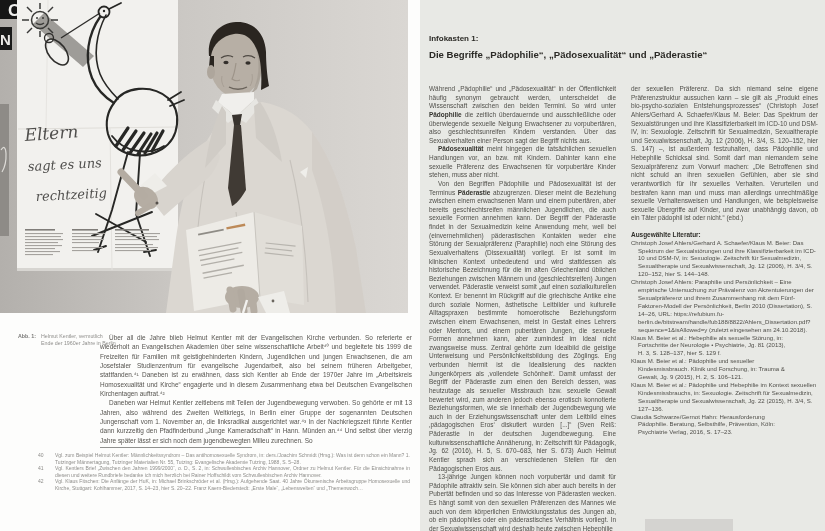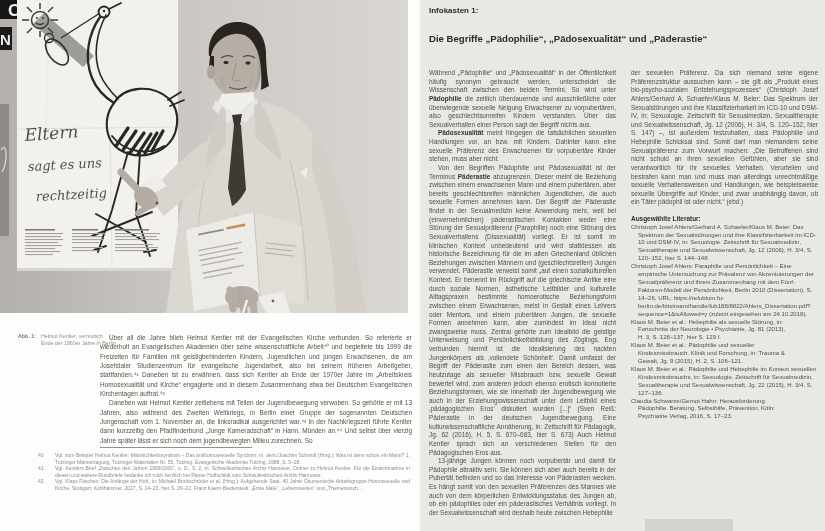--- a/index.html
+++ b/index.html
@@ -21,22 +21,22 @@
   .fn-rule{position:absolute;left:100px;top:447px;width:152px;height:1px;background:#90908e;}
   .footnotes{position:absolute;left:38px;top:452px;width:372px;
     font-size:5px;line-height:6.6px;color:#8e8d8a;}
   .fn{display:flex;}
   .fn-num{flex:0 0 17px;}
   .fn-text{flex:1;text-align:justify;}
   
   .infobox{position:absolute;left:420px;top:0;width:405px;height:531px;
     background:#e8e9e5;box-sizing:border-box;padding:5px 7px 0 9px;
     color:#504f4a;overflow:hidden;}
-  .kicker{font-size:8px;line-height:11px;font-weight:bold;color:#2b2a26;}
-  .ib-title{font-size:9.6px;line-height:13px;font-weight:bold;color:#2b2a26;margin:16px 0 0 0;}
+  .kicker{font-size:8px;line-height:11px;font-weight:bold;color:#2b2a26;margin-top:28px;}
+  .ib-title{font-size:9.6px;line-height:13px;font-weight:bold;color:#2b2a26;margin:4px 0 0 0;}
   .cols{display:flex;gap:15px;margin-top:24px;}
   .col{width:190px;font-size:6.45px;line-height:8.62px;text-align:justify;}
   .col p{margin:0;}
   .col b{color:#34332e;}
   .lit-head{font-size:6.45px;line-height:8.62px;font-weight:bold;color:#2f2e29;margin:8px 0 0 0;}
   .lit{margin:0;padding-left:7px;text-indent:-7px;text-align:left;
     font-size:6.05px;line-height:7.9px;}
   .lit.narrow{width:152px;}
   .footer-bar{position:absolute;left:225px;top:519px;width:88px;height:12px;background:#d4d3d0;}
 </style>

